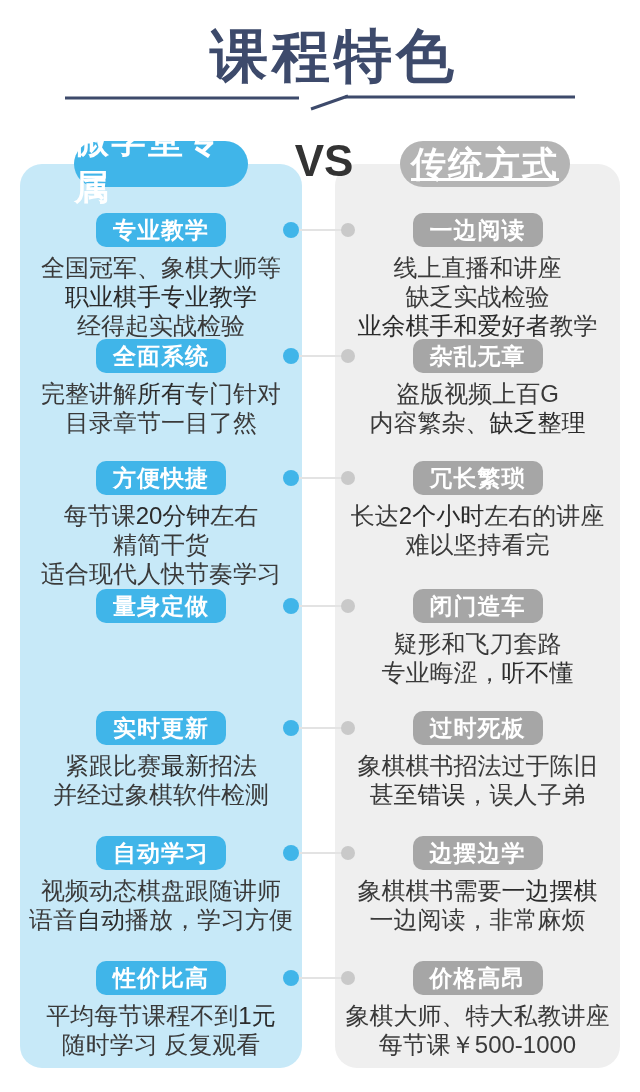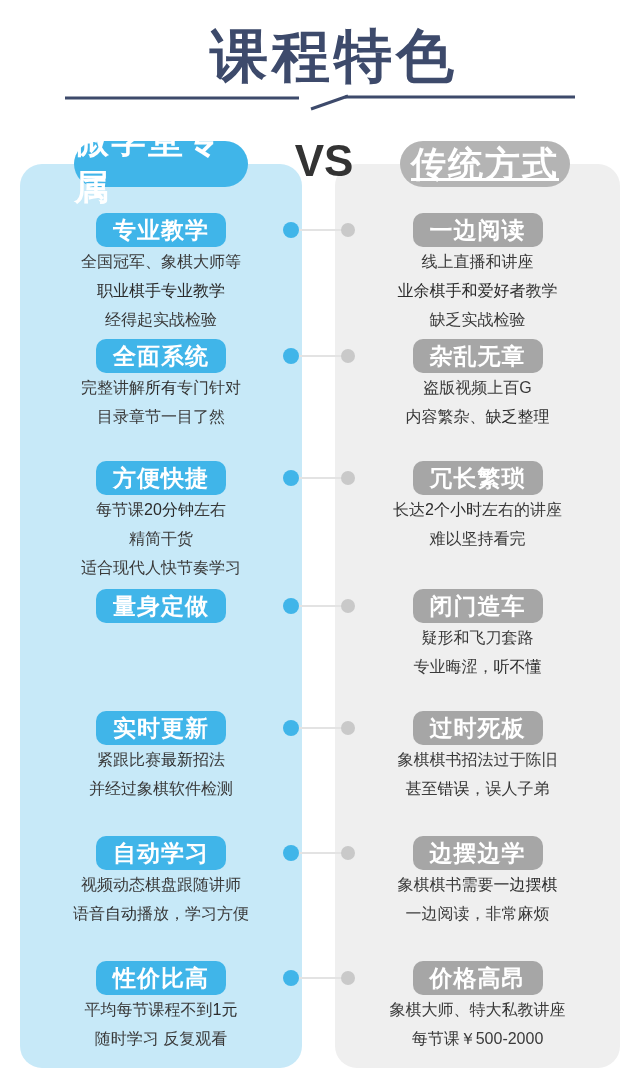--- a/index.html
+++ b/index.html
@@ -29,21 +29,21 @@
   .row:nth-child(3){height:128px}.row:nth-child(4){height:122px}
   .row:nth-child(5){height:125px}.row:nth-child(6){height:125px}
   .row:nth-child(7){height:auto}
   .col{position:absolute;top:0;text-align:center;}
   .col-l{left:20px;width:282px;}
   .col-r{left:335px;width:285px;}
   .badge{display:inline-block;padding:2px 17px;border-radius:10px;color:#fff;
     font-size:23px;font-weight:700;line-height:30px;letter-spacing:1px;}
   .badge-l{background:var(--blue);}
   .badge-r{background:var(--gray-badge);}
-  .lines{font-size:16px;line-height:29px;color:var(--text);}
+  .lines{margin-top:6px;font-size:24px;line-height:29px;color:var(--text);}
   .lines .b{font-weight:400;color:#2b2b2b;}
   .connector{position:absolute;left:283px;top:9px;width:72px;height:16px;}
   .connector .cline{position:absolute;left:8px;right:7px;top:7px;height:2px;background:var(--line);}
   .connector .dot-l{position:absolute;left:0;top:0;width:16px;height:16px;border-radius:50%;background:var(--blue);}
   .connector .dot-r{position:absolute;right:0;top:1px;width:14px;height:14px;border-radius:50%;background:var(--dot-gray);}
 </style>
 </head>
 <body>
 
 <div class="canvas">
@@ -64,22 +64,22 @@
 
   <div class="rows" id="rows">
       <div class="row">
         <div class="col col-l"><div class="badge badge-l">专业教学</div><div class="lines">
             <div><span>全国冠军、象棋大师等</span></div>
             <div><span class="b">职业棋手专业教学</span></div>
             <div><span>经得起实战检验</span></div>
           </div></div>
         <div class="col col-r"><div class="badge badge-r">一边阅读</div><div class="lines">
             <div><span>线上直播和讲座</span></div>
+            <div><span>缺乏实战检验</span></div>
             <div><span class="b">业余棋手和爱好者</span><span>教学</span></div>
-            <div><span>缺乏实战检验</span></div>
           </div></div>
         <div class="connector">
           <div class="cline"></div>
           <div class="dot-l"></div>
           <div class="dot-r"></div>
         </div>
       </div>
       <div class="row">
         <div class="col col-l"><div class="badge badge-l">全面系统</div><div class="lines">
             <div><span>完整讲解</span><span class="b">所有</span><span>专门针对</span></div>
@@ -153,21 +153,21 @@
           <div class="dot-r"></div>
         </div>
       </div>
       <div class="row">
         <div class="col col-l"><div class="badge badge-l">性价比高</div><div class="lines">
             <div><span>平均每节课程不到</span><span class="b">1元</span></div>
             <div><span>随时学习 反复观看</span></div>
           </div></div>
         <div class="col col-r"><div class="badge badge-r">价格高昂</div><div class="lines">
             <div><span>象棋大师、特大私教讲座</span></div>
-            <div><span>每节课￥500-2000</span></div>
+            <div><span>每节课￥500-1000</span></div>
           </div></div>
         <div class="connector">
           <div class="cline"></div>
           <div class="dot-l"></div>
           <div class="dot-r"></div>
         </div>
       </div>
     </div>
 </div>
 

